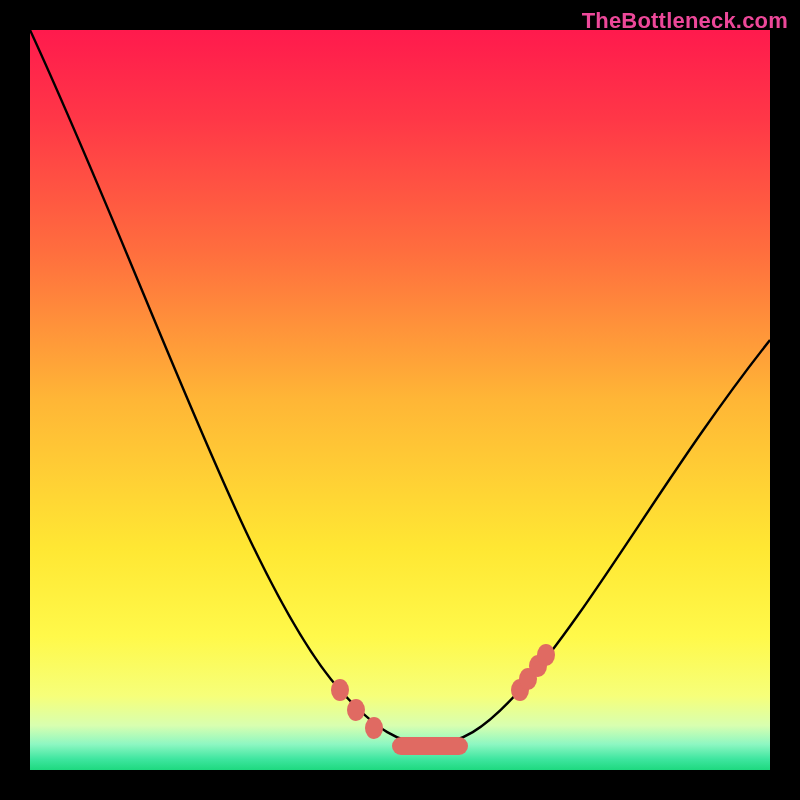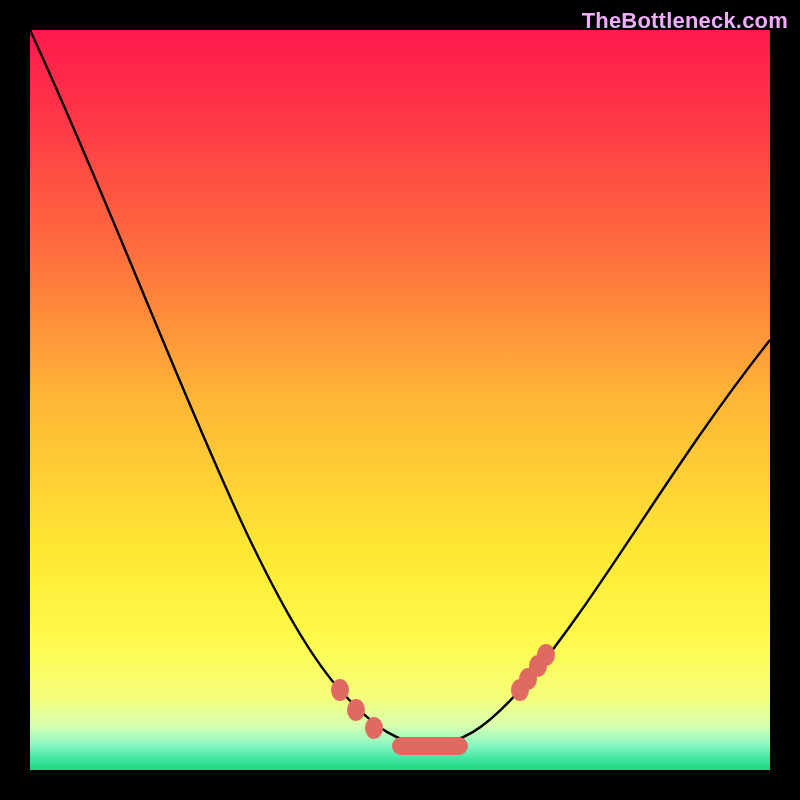--- a/index.html
+++ b/index.html
@@ -27,21 +27,21 @@
   .gradient {
     position: absolute;
     inset: 0;
     width: 100%;
     height: 100%;
   }
   .watermark {
     position: absolute;
     top: 8px;
     right: 12px;
-    color: #f0abfc;
+    color: #ec4899;
     font-size: 22px;
     font-weight: 600;
     letter-spacing: 0.2px;
     user-select: none;
   }
   svg.curve {
     position: absolute;
     inset: 0;
     width: 100%;
     height: 100%;

